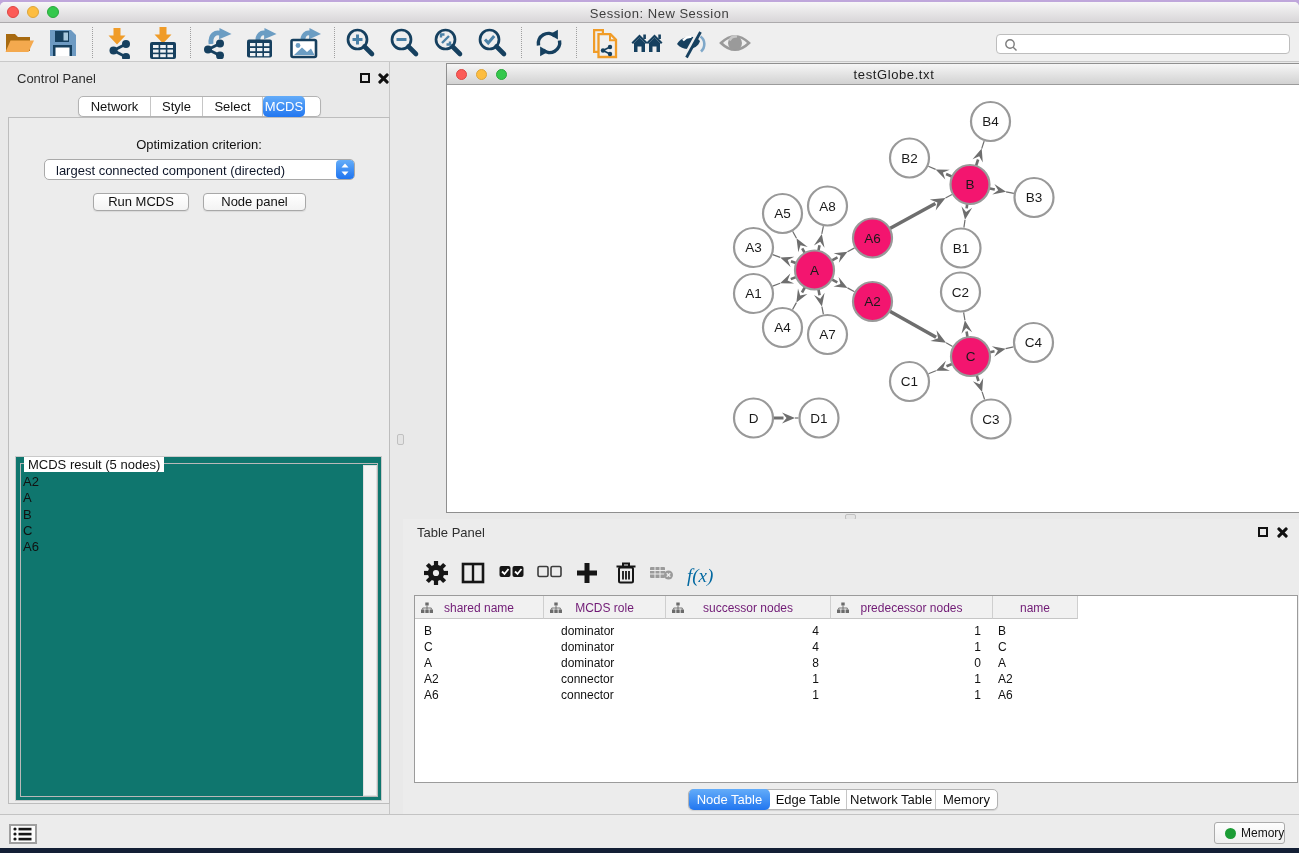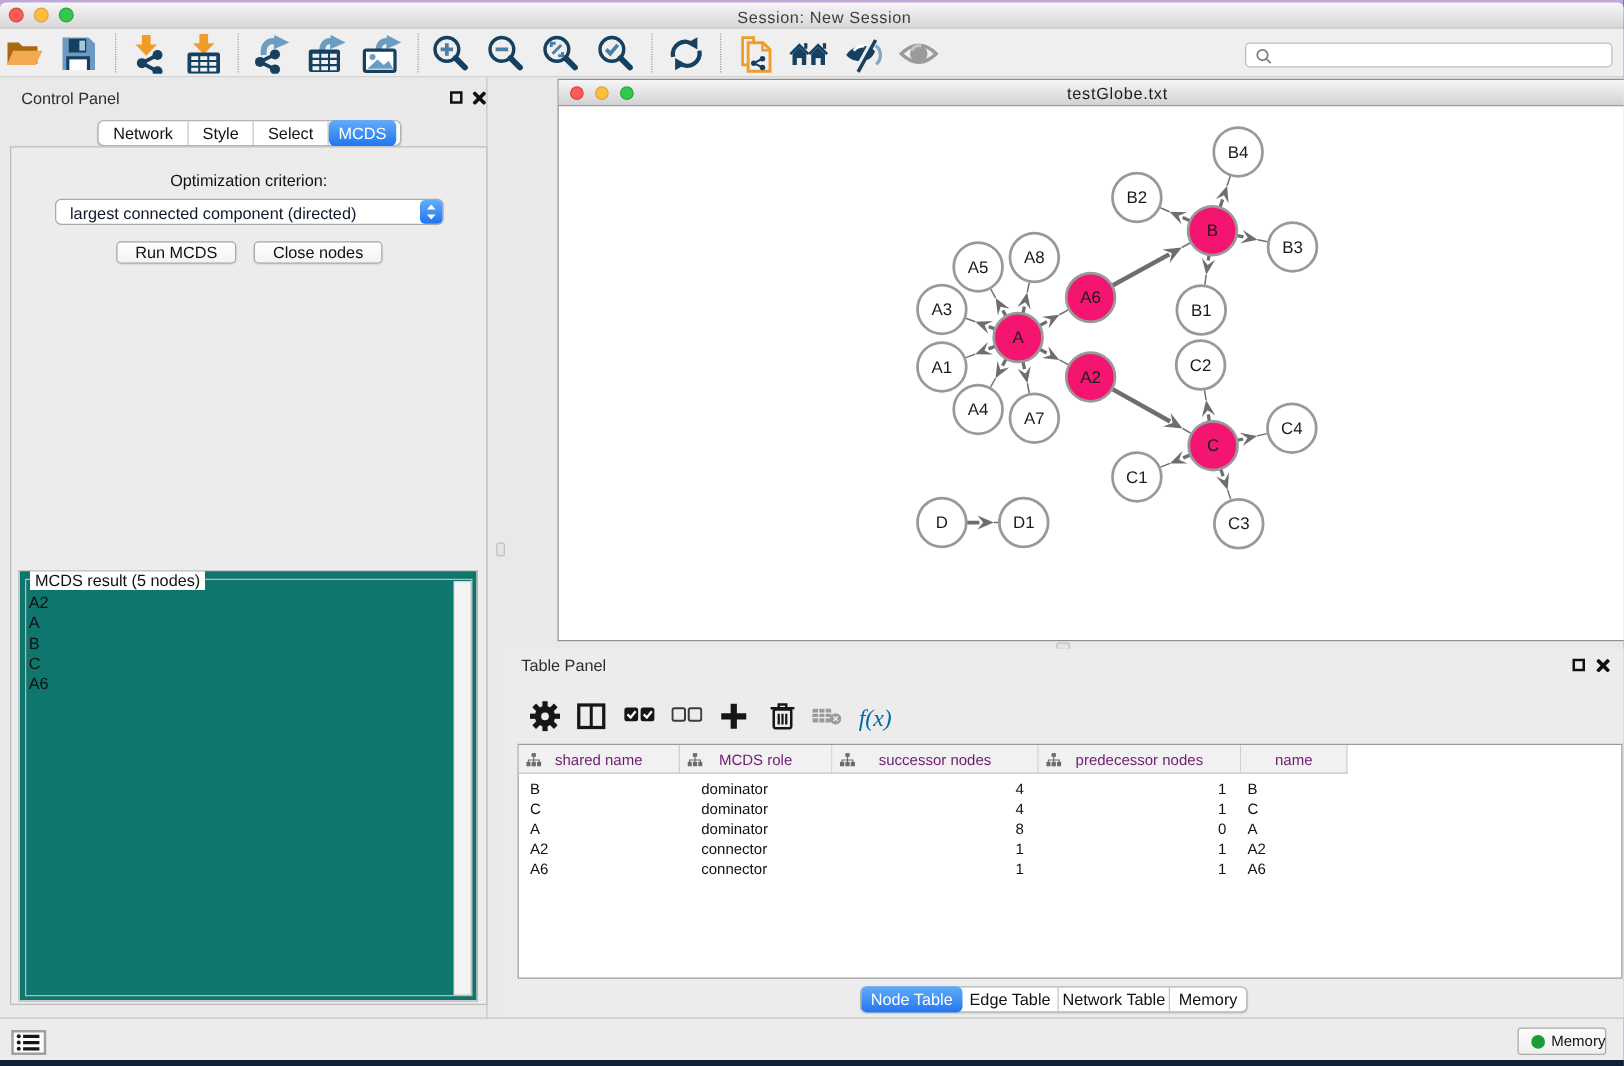--- a/index.html
+++ b/index.html
@@ -205,35 +205,35 @@
 </div>
 <div id="mainbg"></div>
 <div id="cpanel">
   <div class="panhead" style="position:absolute;left:17px;top:9px;">Control Panel</div>
   <div class="floatbtn" style="left:360px;top:11px;"></div>
   <div class="closex" style="left:377px;top:11px;"></div>
   <div class="seg" style="left:78px;top:34px;width:243px;height:21px;">
     <div style="width:72px;">Network</div>
     <div style="width:52px;">Style</div>
     <div style="width:60px;">Select</div>
-    <div class="sel" style="width:54px;">MCDS</div>
+    <div class="sel" style="width:42px;">MCDS</div>
   </div>
   <div id="cpcontent">
     <div style="position:absolute;left:0;top:19px;width:100%;text-align:center;font-size:13px;color:#111;">Optimization criterion:</div>
     <div class="combo" style="left:35px;top:41px;width:311px;height:21px;">
       <div style="position:absolute;left:11px;top:3px;">largest connected component (directed)</div>
       <div class="stepper" style="width:18px;height:19px;">
         <svg width="18" height="19" viewBox="0 0 18 19">
           <path d="M5.5 7.5 L9 3.5 L12.5 7.5 z" fill="#fff"></path>
           <path d="M5.5 11.5 L9 15.5 L12.5 11.5 z" fill="#fff"></path>
         </svg>
       </div>
     </div>
     <div class="pushbtn" style="left:84px;top:75px;width:96px;height:18px;line-height:16px;">Run MCDS</div>
-    <div class="pushbtn" style="left:194px;top:75px;width:103px;height:18px;line-height:16px;">Close nodes</div>
+    <div class="pushbtn" style="left:194px;top:75px;width:103px;height:18px;line-height:16px;">Node panel</div>
     <div id="mcdsbox">
       <div id="mcdsline"></div>
       <div id="mcdslegend">MCDS result (5 nodes)</div>
       <div id="mcdsscroll"></div>
       <div class="mcitem" style="top:18px;">A2</div>
       <div class="mcitem" style="top:34px;">A</div>
       <div class="mcitem" style="top:51px;">B</div>
       <div class="mcitem" style="top:67px;">C</div>
       <div class="mcitem" style="top:83px;">A6</div>
     </div>

